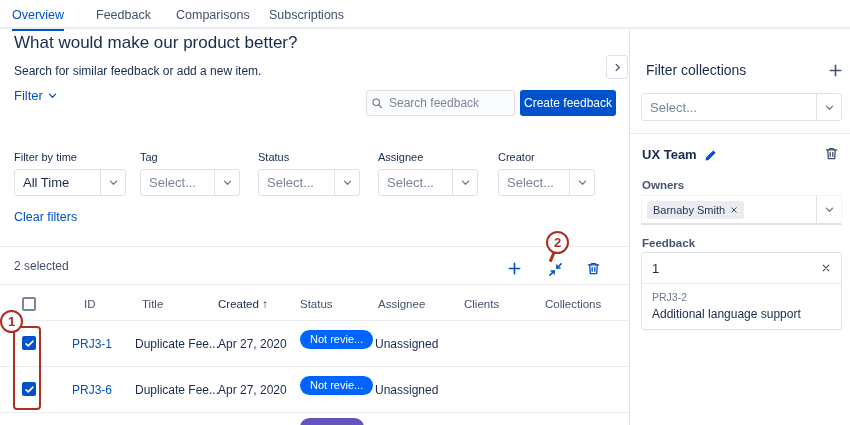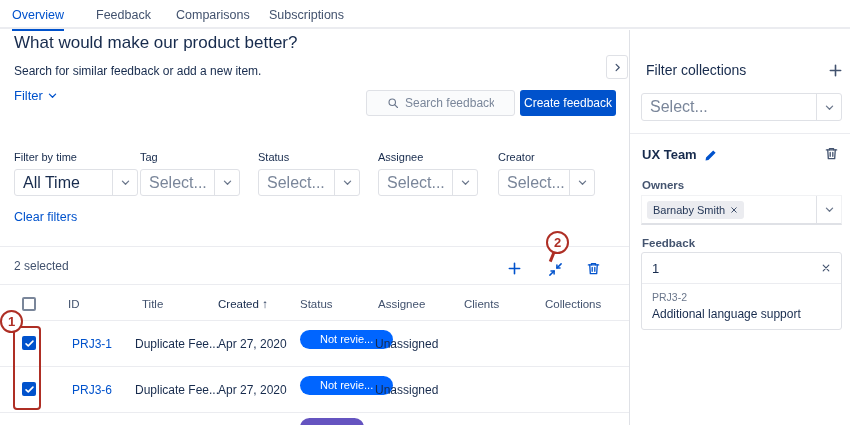--- a/index.html
+++ b/index.html
@@ -10,46 +10,46 @@
 
   .tabbar{position:absolute;left:0;top:0;width:850px;height:29px;border-bottom:2px solid #EBECF0;background:#fff}
   .tab{position:absolute;top:0;height:29px;display:flex;align-items:center;font-size:12.5px;color:#42526E;cursor:pointer}
   .tab.active{color:var(--accent);font-weight:400}
   .tab.active::after{content:"";position:absolute;left:0;right:0;bottom:-2px;height:2px;background:var(--accent)}
 
   .page-title{position:absolute;left:14px;top:33px;font-size:17px;font-weight:500;color:#172B4D}
   .subtitle{position:absolute;left:14px;top:64px;font-size:12px;color:#172B4D}
   .filter-toggle{position:absolute;left:14px;top:88px;font-size:13px;color:var(--accent);display:flex;align-items:center;gap:4px;cursor:pointer}
 
-  .search-box{position:absolute;left:366px;top:90px;width:149px;height:26px;background:#FAFBFC;border:1px solid #DFE1E6;border-radius:3px;display:flex;align-items:center;padding:0 20px;gap:6px}
+  .search-box{position:absolute;left:366px;top:90px;width:149px;height:26px;background:#FAFBFC;border:1px solid #DFE1E6;border-radius:3px;display:flex;align-items:center;padding:0 4px;gap:6px}
   .search-box input{border:none;outline:none;background:transparent;font-size:12px;width:100%;color:#172B4D;font-family:inherit}
   .search-box input::placeholder{color:#7A869A}
   .btn-primary{position:absolute;left:520px;top:90px;width:96px;height:26px;background:var(--accent);color:#fff;border:none;border-radius:3px;font-size:12px;font-weight:500;cursor:pointer;font-family:inherit}
   .panel-toggle{position:absolute;left:606px;top:55px;width:22px;height:24px;background:#fff;border:1px solid #DFE1E6;border-radius:3px;display:flex;align-items:center;justify-content:center;color:#42526E;cursor:pointer}
 
   .flabel{position:absolute;top:151px;font-size:11px;font-weight:400;color:#172B4D}
   .dropdown{position:absolute;height:27px;border:1px solid #DFE1E6;border-radius:3px;background:#fff;display:flex;align-items:center;cursor:pointer}
-  .dropdown .val{flex:1;padding-left:8px;font-size:16px;color:#172B4D;white-space:nowrap;overflow:hidden}
+  .dropdown .val{flex:1;padding-left:8px;font-size:13px;color:#172B4D;white-space:nowrap;overflow:hidden}
   .dropdown .val.ph{color:#7A869A}
   .dropdown .chev{width:25px;align-self:stretch;border-left:1px solid #DFE1E6;display:flex;align-items:center;justify-content:center;color:#6B778C}
   .filters-row .dropdown{top:169px}
 
   .link{position:absolute;color:var(--accent);font-size:12.5px;cursor:pointer}
   .hline{position:absolute;left:0;width:629px;height:1px;background:#EBECF0}
   .sel-count{position:absolute;left:14px;top:259px;font-size:12px;color:#42526E}
   .icon-btn{position:absolute;width:18px;height:18px;display:flex;align-items:center;justify-content:center;color:var(--accent);cursor:pointer}
 
   .col-h{position:absolute;top:298px;font-size:11.5px;color:#42526E;white-space:nowrap}
   .col-h.sorted{color:#172B4D;font-weight:400}
   .cell{position:absolute;font-size:12px;color:#172B4D;white-space:nowrap}
   .cell.id{color:var(--accent);cursor:pointer}
   .checkbox{position:absolute;width:14px;height:14px;border-radius:2px;cursor:pointer}
   .checkbox.unchecked{border:2px solid #7A869A;background:#fff}
   .checkbox.checked{background:var(--accent);display:flex;align-items:center;justify-content:center}
-  .pill{position:absolute;height:19px;line-height:19px;padding:0 20px;border-radius:10px;color:#fff;font-size:11px;white-space:nowrap;background:var(--pill-blue)}
+  .pill{position:absolute;height:19px;line-height:19px;padding:0 10px;border-radius:10px;color:#fff;font-size:11px;white-space:nowrap;background:var(--pill-blue)}
   .pill.purple{background:var(--pill-purple);width:64px}
 
   .ann-circle{position:absolute;width:23px;height:23px;border:2.5px solid var(--red);border-radius:50%;background:#fff;color:var(--red);font-size:13px;font-weight:700;display:flex;align-items:center;justify-content:center;z-index:6}
   .ann-rect{position:absolute;left:13px;top:326px;width:28px;height:84px;border:2.5px solid var(--red);border-radius:4px;z-index:5;pointer-events:none}
   .ann-line{position:absolute;left:551px;top:250px;width:2.5px;height:12px;background:var(--red);transform:rotate(22deg);z-index:5}
 
   .sidebar-divider{position:absolute;left:629px;top:30px;width:1px;height:395px;background:#DFE1E6}
   .sb-title{position:absolute;left:646px;top:62px;font-size:14px;font-weight:500;color:#172B4D}
   .sb-plus{position:absolute;left:826px;top:61px;width:18px;height:18px;display:flex;align-items:center;justify-content:center;color:#42526E;cursor:pointer}
   .sb-hline{position:absolute;left:630px;width:220px;height:1px;background:#EBECF0}
@@ -110,21 +110,21 @@
   </span>
 </div>
 
 <div class="filters-row">
   <div class="flabel" style="left:14px">Filter by time</div>
   <div class="flabel" style="left:140px">Tag</div>
   <div class="flabel" style="left:258px">Status</div>
   <div class="flabel" style="left:378px">Assignee</div>
   <div class="flabel" style="left:498px">Creator</div>
 
-  <div class="dropdown" style="left:14px;width:124px">
+  <div class="dropdown" style="left:14px;width:112px">
     <span class="val">All Time</span>
     <span class="chev">
         <svg width="11" height="11" viewBox="0 0 16 16" fill="none" stroke="currentColor" stroke-width="1.8" stroke-linecap="round" stroke-linejoin="round">
           <path d="M3.5 6l4.5 4.5L12.5 6"></path>
         </svg>
       </span>
   </div>
   <div class="dropdown" style="left:140px;width:100px">
     <span class="val ph">Select...</span>
     <span class="chev">
@@ -188,21 +188,21 @@
         <path d="M5.8 4V2.7h4.4V4"></path>
         <path d="M4 4.2l.6 9.3h6.8l.6-9.3"></path>
         <path d="M6.6 6.8v4.2M9.4 6.8v4.2"></path>
     </svg>
   </span>
 </div>
 
 <div class="hline" style="top:284px"></div>
 
 <div class="checkbox unchecked" style="left:22px;top:297px"></div>
-<div class="col-h" style="left:68px">ID</div>
+<div class="col-h" style="left:84px">ID</div>
 <div class="col-h" style="left:142px">Title</div>
 <div class="col-h sorted" style="left:218px">
   <span>Created</span>
   <span>↑</span>
 </div>
 <div class="col-h" style="left:300px">Status</div>
 <div class="col-h" style="left:378px">Assignee</div>
 <div class="col-h" style="left:464px">Clients</div>
 <div class="col-h" style="left:545px">Collections</div>
 

